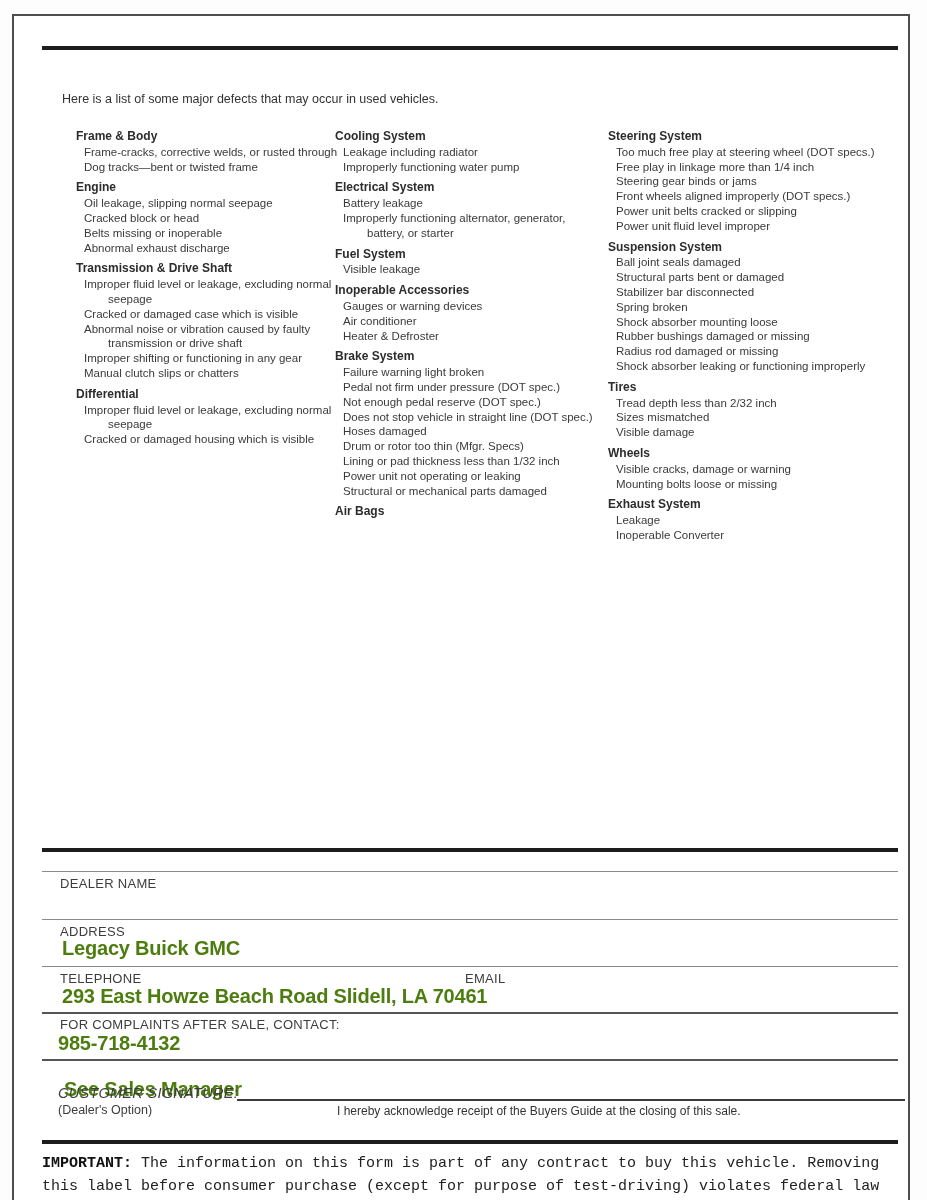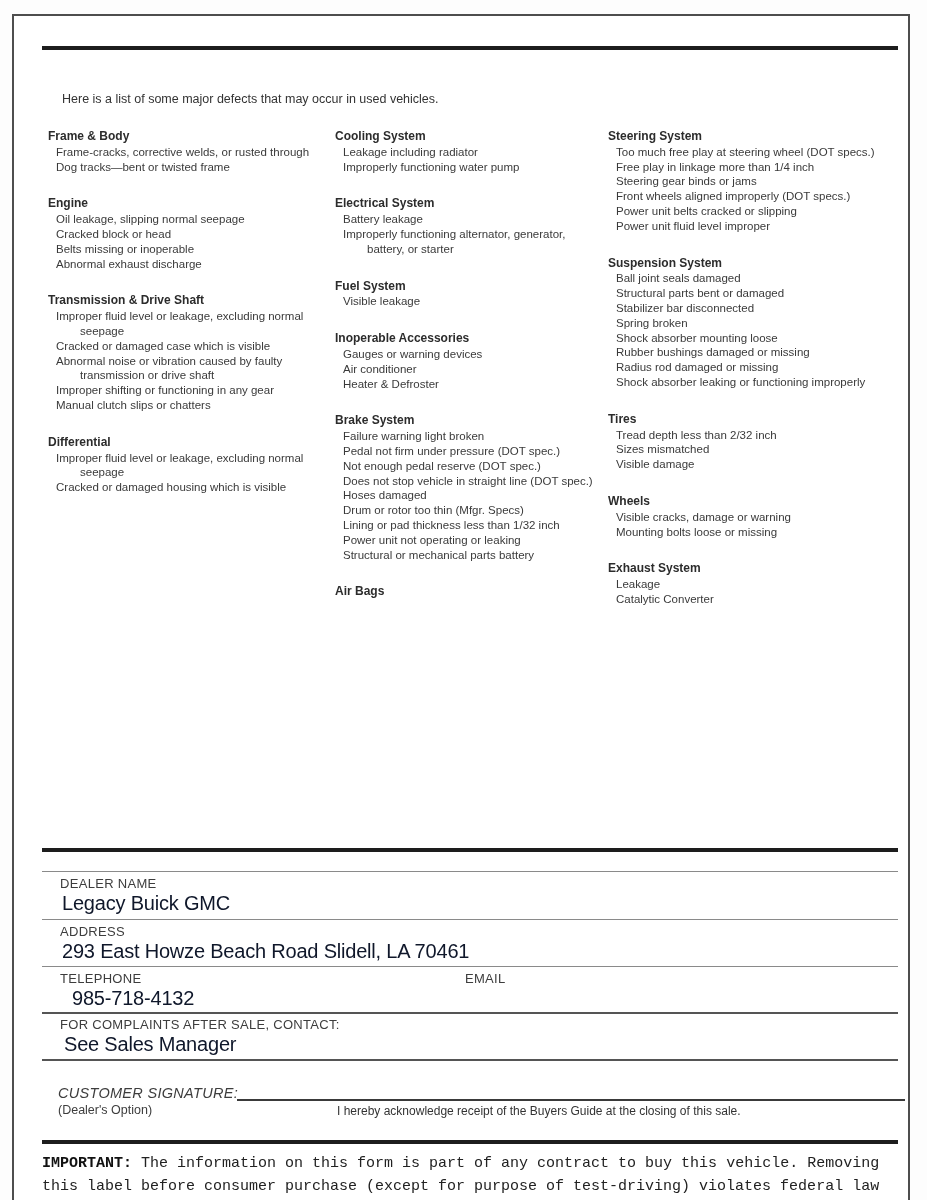--- a/index.html
+++ b/index.html
@@ -20,56 +20,57 @@
     position:absolute;left:62px;top:82px;
     font-size:12.5px;color:#333;margin-top:10px;
   }
   
   .col{
     position:absolute;top:129px;
     font-size:11.5px;line-height:14.8px;color:#3a3a3a;
   }
   .sec-heading{
     font-weight:bold;font-size:12px;color:#2c2c2c;
-    margin-top:22px;margin-bottom:1px;
+    margin-top:6px;margin-bottom:1px;
   }
   .col .sec-heading:first-child{margin-top:0;}
   .defect-item{
     padding-left:32px;text-indent:-24px;
   }
   
   .fline{position:absolute;left:42px;width:856px;height:0;border-top:1px solid #8a8a8a;}
   .fline.thick{border-top:2px solid #555;}
   .flabel{
     position:absolute;font-size:13px;color:#3d3d3d;letter-spacing:.3px;
   }
   .fvalue{
-    position:absolute;font-size:20px;font-weight:400;color:#0f172a;
+    position:absolute;font-size:20px;font-weight:700;color:#4d7c0f;
     letter-spacing:-.2px;
+    margin-top:45px;
   }
   .sig-label{position:absolute;font-size:14.5px;color:#3d3d3d;letter-spacing:.3px;font-style:italic;}
   .sig-line{position:absolute;left:237px;top:1099px;width:668px;border-bottom:2px solid #3a3a3a;}
   .dealers-option{position:absolute;left:58px;top:1103px;font-size:12.5px;color:#3d3d3d;}
   .ack{position:absolute;left:337px;top:1104px;font-size:12px;color:#333;}
   .important{
     position:absolute;left:42px;top:1152px;width:850px;
     font-size:15px;line-height:1.55;color:#222;font-family:Liberation Mono, monospace;
   }
   .important b{color:#111;}
 </style>
 </head>
 <body>
 
 <div class="page"></div>
 
 <div class="thick-rule" style="top:46px"></div>
 
 <div class="intro">Here is a list of some major defects that may occur in used vehicles.</div>
 
-<div class="col" style="left:48px;width:266px">
+<div class="col" style="left:76px;width:266px">
     <div class="sec-heading">Frame &amp; Body</div>
     <div class="defect-item">Frame-cracks, corrective welds, or rusted through</div>
     <div class="defect-item">Dog tracks—bent or twisted frame</div>
     <div class="sec-heading">Engine</div>
     <div class="defect-item">Oil leakage, slipping normal seepage</div>
     <div class="defect-item">Cracked block or head</div>
     <div class="defect-item">Belts missing or inoperable</div>
     <div class="defect-item">Abnormal exhaust discharge</div>
     <div class="sec-heading">Transmission &amp; Drive Shaft</div>
     <div class="defect-item">Improper fluid level or leakage, excluding normal seepage</div>
@@ -96,21 +97,21 @@
     <div class="defect-item">Heater &amp; Defroster</div>
     <div class="sec-heading">Brake System</div>
     <div class="defect-item">Failure warning light broken</div>
     <div class="defect-item">Pedal not firm under pressure (DOT spec.)</div>
     <div class="defect-item">Not enough pedal reserve (DOT spec.)</div>
     <div class="defect-item">Does not stop vehicle in straight line (DOT spec.)</div>
     <div class="defect-item">Hoses damaged</div>
     <div class="defect-item">Drum or rotor too thin (Mfgr. Specs)</div>
     <div class="defect-item">Lining or pad thickness less than 1/32 inch</div>
     <div class="defect-item">Power unit not operating or leaking</div>
-    <div class="defect-item">Structural or mechanical parts battery</div>
+    <div class="defect-item">Structural or mechanical parts damaged</div>
     <div class="sec-heading">Air Bags</div>
   </div>
 <div class="col" style="left:608px;width:284px">
     <div class="sec-heading">Steering System</div>
     <div class="defect-item">Too much free play at steering wheel (DOT specs.)</div>
     <div class="defect-item">Free play in linkage more than 1/4 inch</div>
     <div class="defect-item">Steering gear binds or jams</div>
     <div class="defect-item">Front wheels aligned improperly (DOT specs.)</div>
     <div class="defect-item">Power unit belts cracked or slipping</div>
     <div class="defect-item">Power unit fluid level improper</div>
@@ -125,37 +126,37 @@
     <div class="defect-item">Shock absorber leaking or functioning improperly</div>
     <div class="sec-heading">Tires</div>
     <div class="defect-item">Tread depth less than 2/32 inch</div>
     <div class="defect-item">Sizes mismatched</div>
     <div class="defect-item">Visible damage</div>
     <div class="sec-heading">Wheels</div>
     <div class="defect-item">Visible cracks, damage or warning</div>
     <div class="defect-item">Mounting bolts loose or missing</div>
     <div class="sec-heading">Exhaust System</div>
     <div class="defect-item">Leakage</div>
-    <div class="defect-item">Catalytic Converter</div>
+    <div class="defect-item">Inoperable Converter</div>
   </div>
 
 <div class="thick-rule" style="top:848px"></div>
 
 <div class="fline" style="top:871px"></div>
 <div class="flabel" style="left:60px;top:876px">DEALER NAME</div>
 <div class="fvalue" style="left:62px;top:892px">Legacy Buick GMC</div>
 
 <div class="fline" style="top:919px"></div>
 <div class="flabel" style="left:60px;top:924px">ADDRESS</div>
 <div class="fvalue" style="left:62px;top:940px">293 East Howze Beach Road Slidell, LA 70461</div>
 
 <div class="fline" style="top:966px"></div>
 <div class="flabel" style="left:60px;top:971px">TELEPHONE</div>
 <div class="flabel" style="left:465px;top:971px">EMAIL</div>
-<div class="fvalue" style="left:72px;top:987px">985-718-4132</div>
+<div class="fvalue" style="left:58px;top:987px">985-718-4132</div>
 <div class="fvalue" style="left:467px;top:987px"></div>
 
 <div class="fline thick" style="top:1012px"></div>
 <div class="flabel" style="left:60px;top:1017px">FOR COMPLAINTS AFTER SALE, CONTACT:</div>
 <div class="fvalue" style="left:64px;top:1033px">See Sales Manager</div>
 <div class="fline thick" style="top:1059px"></div>
 
 <div class="sig-label" style="left:58px;top:1085px">CUSTOMER SIGNATURE:</div>
 <div class="sig-line"></div>
 <div class="dealers-option">(Dealer's Option)</div>

